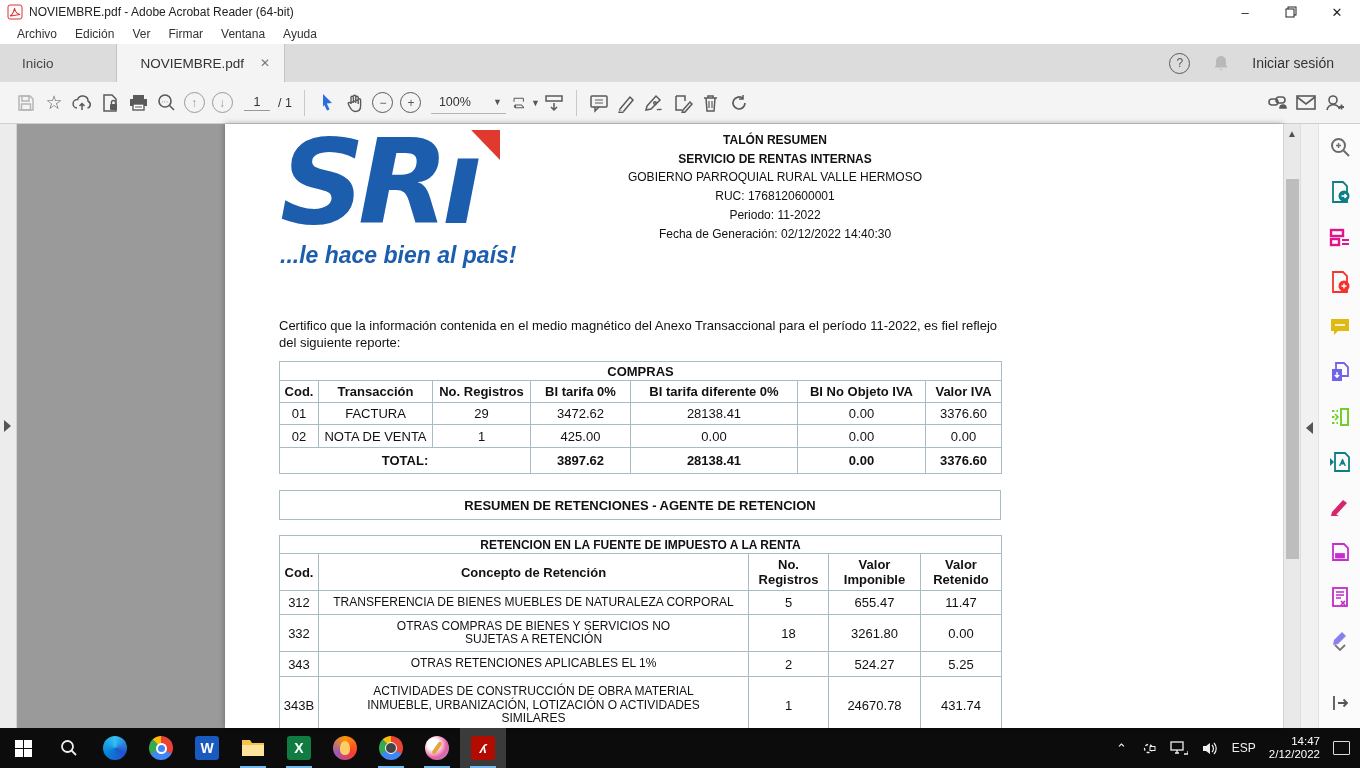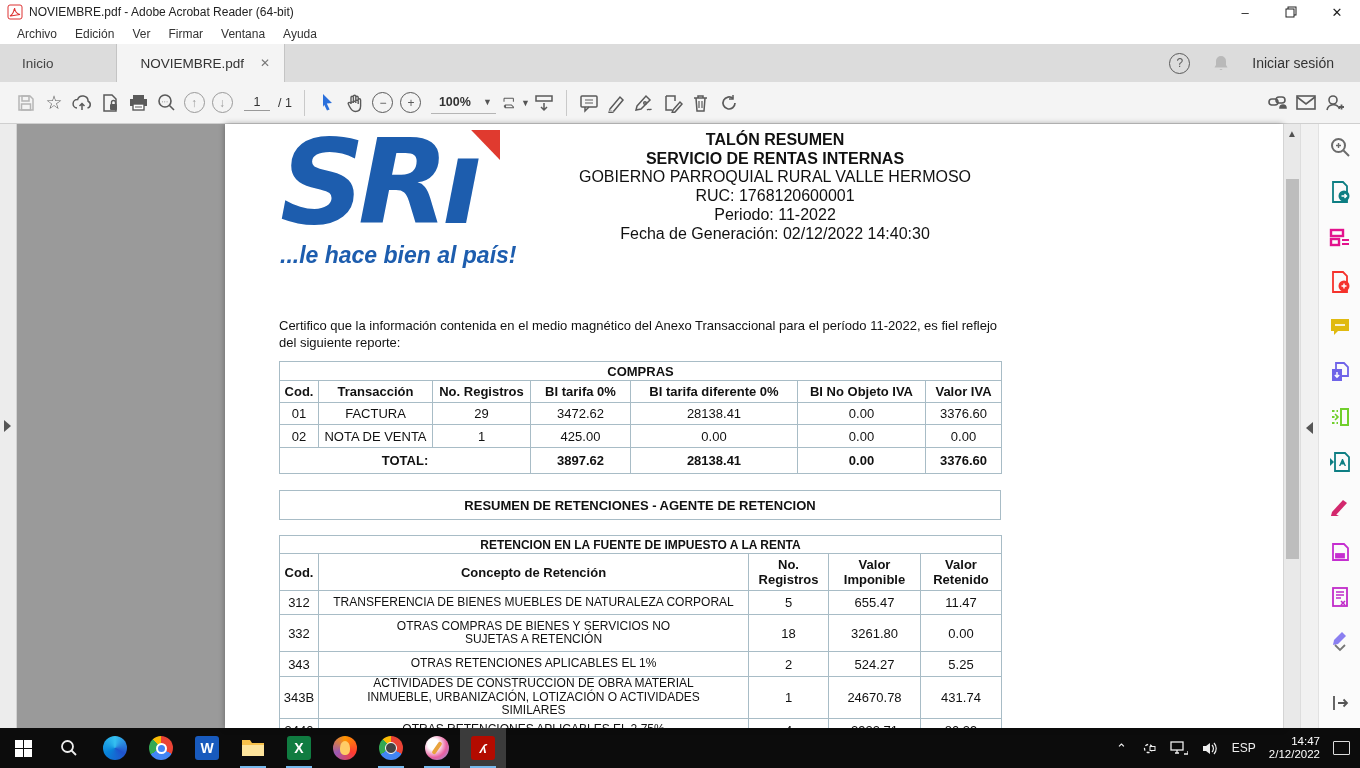--- a/index.html
+++ b/index.html
@@ -24,21 +24,21 @@
   .signin { font-size:14px; color:#333; }
 
   
   .toolbar { height:42px; background:#f4f4f4; border-bottom:1px solid #cfcfcf; display:flex; align-items:center; padding:0 12px; }
   .tb { display:flex; align-items:center; justify-content:center; width:28px; height:30px; flex:none; }
   .tb svg { display:block; }
   .tb-divider { width:1px; height:26px; background:#c9c9c9; margin:0 8px; flex:none; }
   .page-box { display:flex; align-items:center; font-size:12.5px; color:#333; margin:0 4px 0 8px; flex:none; }
   .page-num { display:inline-block; width:26px; text-align:center; border-bottom:1px solid #999; padding-bottom:1px; }
   .page-total { margin-left:8px; }
-  .zoom-box { display:flex; align-items:center; gap:12px; font-size:12.5px; color:#333; border-bottom:1px solid #b5b5b5; padding:3px 4px 4px 8px; margin:0 6px; flex:none;font-weight:bold; }
+  .zoom-box { display:flex; align-items:center; gap:22px; font-size:12.5px; color:#333; border-bottom:1px solid #b5b5b5; padding:3px 4px 4px 8px; margin:0 6px; flex:none; }
   .caret { font-size:9px; color:#555; }
   .tb-spacer { flex:1; }
   .glyph { font-size:19px; color:#5a5a5a; line-height:1; }
 
   
   .main { position:relative; height:604px; background:#9a9a9a; }
   .left-strip { position:absolute; left:0; top:0; width:17px; height:100%; background:#ececec; border-right:1px solid #d2d2d2; }
   .left-strip .handle { position:absolute; top:296px; left:4px; width:0; height:0; border-top:6px solid transparent; border-bottom:6px solid transparent; border-left:7px solid #555; }
 
   .page { position:absolute; left:225px; top:0; width:1058px; height:604px; background:#fff; overflow:hidden; box-shadow:0 0 6px rgba(0,0,0,.35); }
@@ -55,21 +55,21 @@
   .tools-rail { position:absolute; left:1318px; top:0; width:42px; height:100%; background:#fbfbfb; border-left:1px solid #e2e2e2; display:flex; flex-direction:column; align-items:center; padding-top:10px; }
   .rail-icon { width:26px; height:26px; display:flex; align-items:center; justify-content:center; margin-bottom:19px; flex:none; }
   .rail-divider { width:26px; height:1px; background:#cfcfcf; margin:2px 0 14px; }
 
   
   .sri-logo { position:absolute; left:55px; top:2px; width:240px; height:140px; color:#1d5dae; }
   .sri-text { font-size:118px; font-weight:bold; font-style:italic; letter-spacing:-7px; line-height:0.95; font-family:"DejaVu Sans",sans-serif; }
   .sri-red { position:absolute; left:186px; top:4px; width:34px; height:30px; background:#e03a2f; clip-path:polygon(15% 0,100% 0,100% 100%); }
   .sri-tagline { position:absolute; left:0px; top:116px; font-size:23px; font-weight:bold; font-style:italic; color:#1d5dae; white-space:nowrap;text-align:center; }
 
-  .pdf-header { position:absolute; left:330px; top:7px; width:440px; text-align:center; font-size:16px; color:#111; line-height:18.7px; }
+  .pdf-header { position:absolute; left:330px; top:7px; width:440px; text-align:center; font-size:12px; color:#111; line-height:18.7px; }
   .pdf-header .b { font-weight:bold; }
 
   .certify { position:absolute; left:54px; top:193px; width:736px; font-size:13px; color:#111; line-height:17px; }
 
   table.sri { border-collapse:collapse; table-layout:fixed; font-size:13px; color:#111; }
   table.sri th, table.sri td { border:1px solid #a8bcc6; text-align:center; vertical-align:middle; padding:1px 3px; overflow:hidden; }
   table.sri .ttl { font-weight:bold; }
   .compras-wrap { position:absolute; left:54px; top:237px; }
   .ret-wrap { position:absolute; left:54px; top:411px; }
   .ret-wrap .ttl { font-size:12px; }
@@ -399,21 +399,21 @@
         </tr>
         <tr style="height:25px">
           <td>343</td>
           <td class="ret-concept">OTRAS RETENCIONES APLICABLES EL 1%</td>
           <td>2</td>
           <td>524.27</td>
           <td>5.25</td>
         </tr>
         <tr style="height:37px">
           <td>343B</td>
-          <td class="ret-concept" style="padding:0 30px">ACTIVIDADES DE CONSTRUCCIÓN DE OBRA MATERIAL INMUEBLE, URBANIZACIÓN, LOTIZACIÓN O ACTIVIDADES SIMILARES</td>
+          <td class="ret-concept" style="padding:8px 30px">ACTIVIDADES DE CONSTRUCCIÓN DE OBRA MATERIAL INMUEBLE, URBANIZACIÓN, LOTIZACIÓN O ACTIVIDADES SIMILARES</td>
           <td>1</td>
           <td>24670.78</td>
           <td>431.74</td>
         </tr>
         <tr style="height:24px">
           <td>3440</td>
           <td class="ret-concept">OTRAS RETENCIONES APLICABLES EL 2.75%</td>
           <td>4</td>
           <td>2923.71</td>
           <td>80.39</td>

